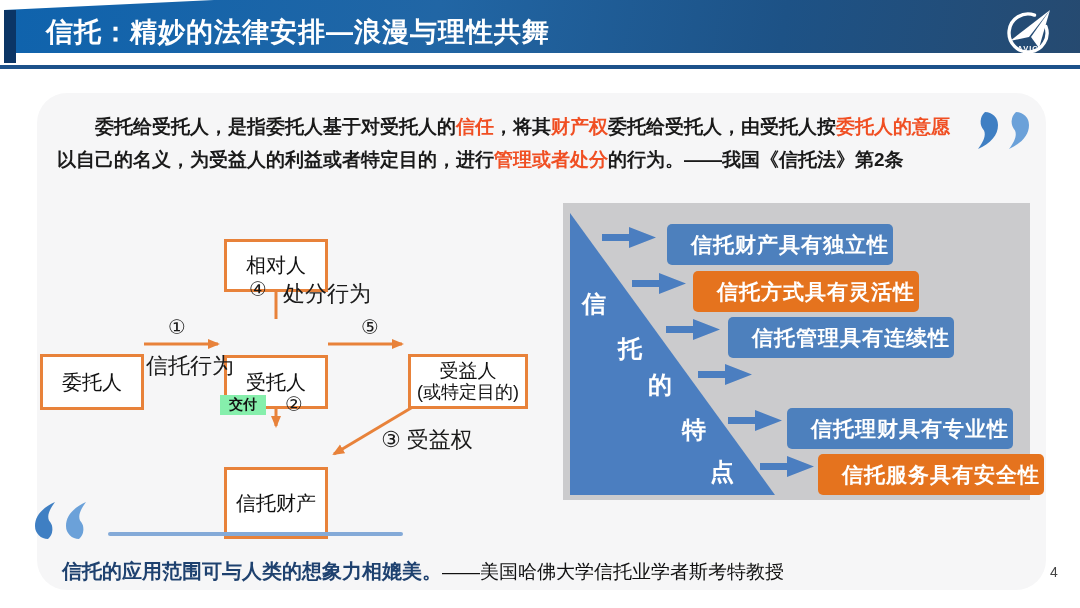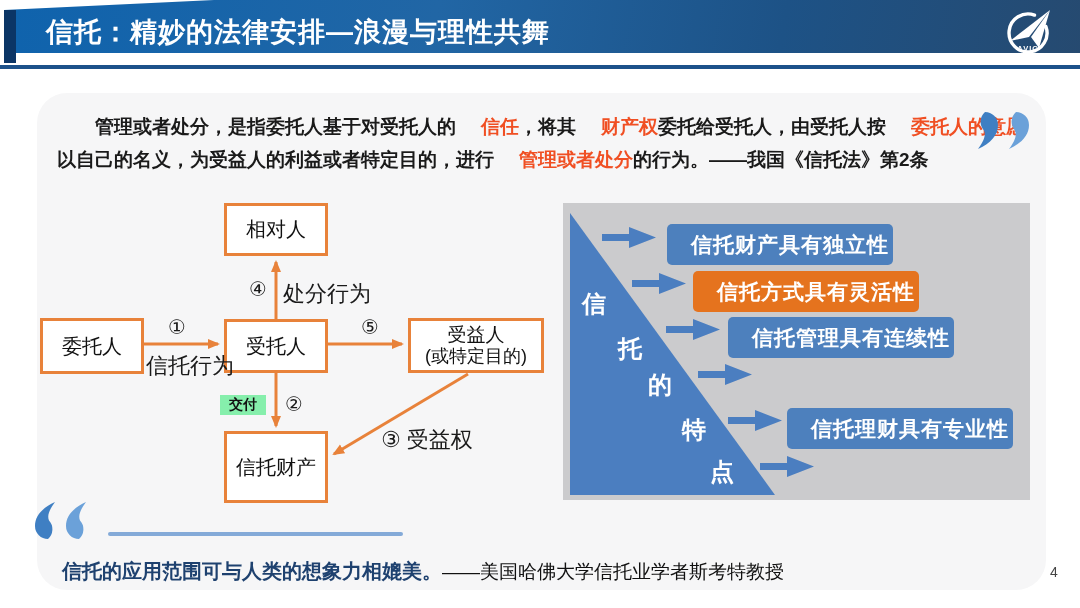--- a/index.html
+++ b/index.html
@@ -23,30 +23,30 @@
   .logo { position:absolute; right:26px; top:6px; width:52px; height:52px; }
   
   .card {
     position:absolute; left:37px; top:93px; width:1009px; height:497px;
     background:#f6f6f7; border-radius:30px;
   }
   
   .law-quote { position:absolute; left:20px; top:17px; color:#1a1a1a; font-size:19px; font-weight:700; line-height:33px; }
   .law-quote .qline { white-space:nowrap; }
   .law-quote .line1 { text-indent:38px; }
-  .hl { color:#f04f23;margin-left:25px; }
+  .hl { color:#f04f23; }
   .close-quote { position:absolute; left:934px; top:17px; }
   .open-quote  { position:absolute; left:-6px; top:403px; }
   .quote-underline { position:absolute; left:71px; top:439px; width:295px; height:4px; background:#84aad8; border-radius:2px; }
   
   .darrows { position:absolute; left:0; top:0; pointer-events:none; }
   .dnode {
     position:absolute; background:#ffffff; border:3px solid #e8823a;
     display:flex; flex-direction:column; align-items:center; justify-content:center;
-    color:#111; font-size:20px; box-sizing:border-box; text-align:right; line-height:1.15;
+    color:#111; font-size:20px; box-sizing:border-box; text-align:right; line-height:1.15;margin-top:36px;
   }
   .dnode .sub { font-size:18px; }
   .dlabel { position:absolute; color:#1a1a1a; font-size:22px; white-space:nowrap; }
   .dnum { position:absolute; color:#1a1a1a; font-size:20px; }
   .deliver { position:absolute; background:#86efac; color:#111; font-weight:700; font-size:14px; padding:1px 9px; }
   .paylabel { position:absolute; width:76px; text-align:center; color:#1a1a1a; font-size:17px; line-height:20px; }
   
   .panel { position:absolute; left:526px; top:110px; width:467px; height:297px; background:#cbcbcd; }
   .tri { position:absolute; left:0; top:0; }
   .tchar { position:absolute; color:#ffffff; font-weight:700; font-size:24px; }
@@ -80,21 +80,21 @@
   <svg class="logo" viewBox="0 0 52 52">
     <path d="M43.9 20.5 A19 19 0 1 1 32.5 9.1" fill="none" stroke="#ffffff" stroke-width="3.4" stroke-linecap="round"></path>
     <path d="M48 4 L8 35 L27 31 Z" fill="#ffffff"></path>
     <path d="M48 4 L29 31 L37 42 Z" fill="#ffffff"></path>
     <text x="26" y="45" font-size="7.5" font-weight="bold" fill="#ffffff" text-anchor="middle" letter-spacing="1">AVIC</text>
   </svg>
 
   <div class="card">
 
     <div class="law-quote">
-      <div class="qline line1"><span>管理或者处分，是指委托人基于对受托人的</span><span class="hl">信任</span><span>，将其</span><span class="hl">财产权</span><span>委托给受托人，由受托人按</span><span class="hl">委托人的意愿</span></div>
+      <div class="qline line1"><span>委托给受托人，是指委托人基于对受托人的</span><span class="hl">信任</span><span>，将其</span><span class="hl">财产权</span><span>委托给受托人，由受托人按</span><span class="hl">委托人的意愿</span></div>
       <div class="qline line2"><span>以自己的名义，为受益人的利益或者特定目的，进行</span><span class="hl">管理或者处分</span><span>的行为。——我国《信托法》第2条</span></div>
     </div>
 
     <svg class="close-quote" width="62" height="42" viewBox="0 0 62 42">
       <path d="M14 2 A13 13 0 0 1 27 15 C27 25 20 33 7 39 C13 31 15 25 13 20.5 A13 13 0 0 1 14 2 Z" fill="#3f7fc3"></path>
       <path d="M45 2 A13 13 0 0 1 58 15 C58 25 51 33 38 39 C44 31 46 25 44 20.5 A13 13 0 0 1 45 2 Z" fill="#6ba1d9"></path>
     </svg>
 
     <svg class="darrows" width="1009" height="497">
       <defs>
@@ -111,21 +111,21 @@
 
     <div class="dnode" style="left:187px; top:110px; width:104px; height:53px;">
         <span>相对人</span>
       </div>
     <div class="dnode" style="left:3px; top:225px; width:104px; height:56px;">
         <span>委托人</span>
       </div>
     <div class="dnode" style="left:187px; top:226px; width:104px; height:54px;">
         <span>受托人</span>
       </div>
-    <div class="dnode" style="left:371px; top:225px; width:136px; height:55px; font-size:19px;">
+    <div class="dnode" style="left:371px; top:225px; width:120px; height:55px; font-size:19px;">
         <span>受益人</span>
         <span class="sub">(或特定目的)</span>
       </div>
     <div class="dnode" style="left:187px; top:338px; width:104px; height:72px;">
         <span>信托财产</span>
       </div>
 
     <div class="dnum" style="left:131px; top:222px;">①</div>
     <div class="dlabel" style="left:109px; top:258px;">信托行为</div>
     <div class="dnum" style="left:212px; top:184px;">④</div>
@@ -148,20 +148,21 @@
       <div class="farrow" style="left:39px;  top:24px;"></div>
       <div class="fbox blue" style="left:104px; top:21px;">信托财产具有独立性</div>
       <div class="farrow" style="left:69px;  top:70px;"></div>
       <div class="fbox orange" style="left:130px; top:68px;">信托方式具有灵活性</div>
       <div class="farrow" style="left:103px; top:116px;"></div>
       <div class="fbox blue" style="left:165px; top:114px;">信托管理具有连续性</div>
       <div class="farrow" style="left:135px; top:161px;"></div>
       <div class="farrow" style="left:165px; top:207px;"></div>
       <div class="fbox blue" style="left:224px; top:205px;">信托理财具有专业性</div>
       <div class="farrow" style="left:197px; top:253px;"></div>
+      <div class="fbox orange" style="left:255px; top:251px;">信托服务具有安全性</div>
     </div>
 
     <svg class="open-quote" width="62" height="48" viewBox="0 0 62 42">
       <g transform="rotate(180 31 21)">
         <path d="M14 2 A13 13 0 0 1 27 15 C27 25 20 33 7 39 C13 31 15 25 13 20.5 A13 13 0 0 1 14 2 Z" fill="#6ba1d9"></path>
         <path d="M45 2 A13 13 0 0 1 58 15 C58 25 51 33 38 39 C44 31 46 25 44 20.5 A13 13 0 0 1 45 2 Z" fill="#3f7fc3"></path>
       </g>
     </svg>
     <div class="quote-underline"></div>
 

